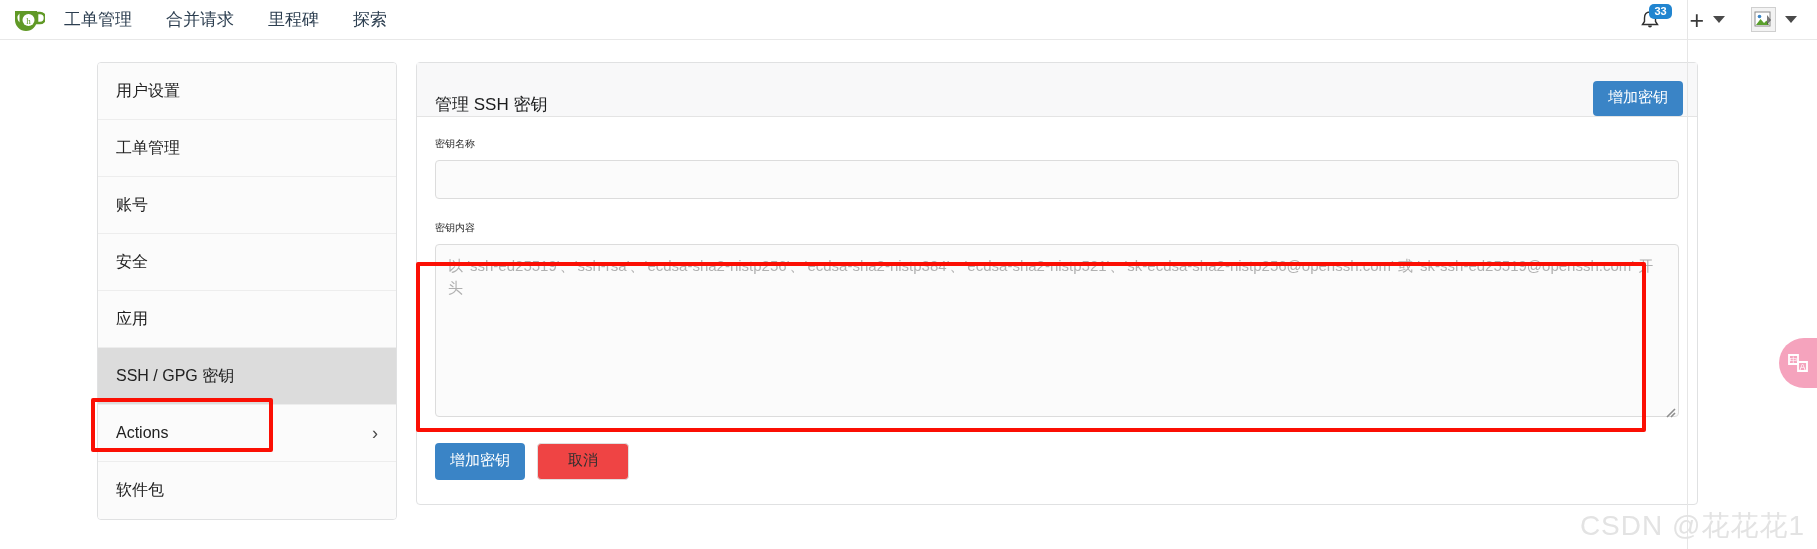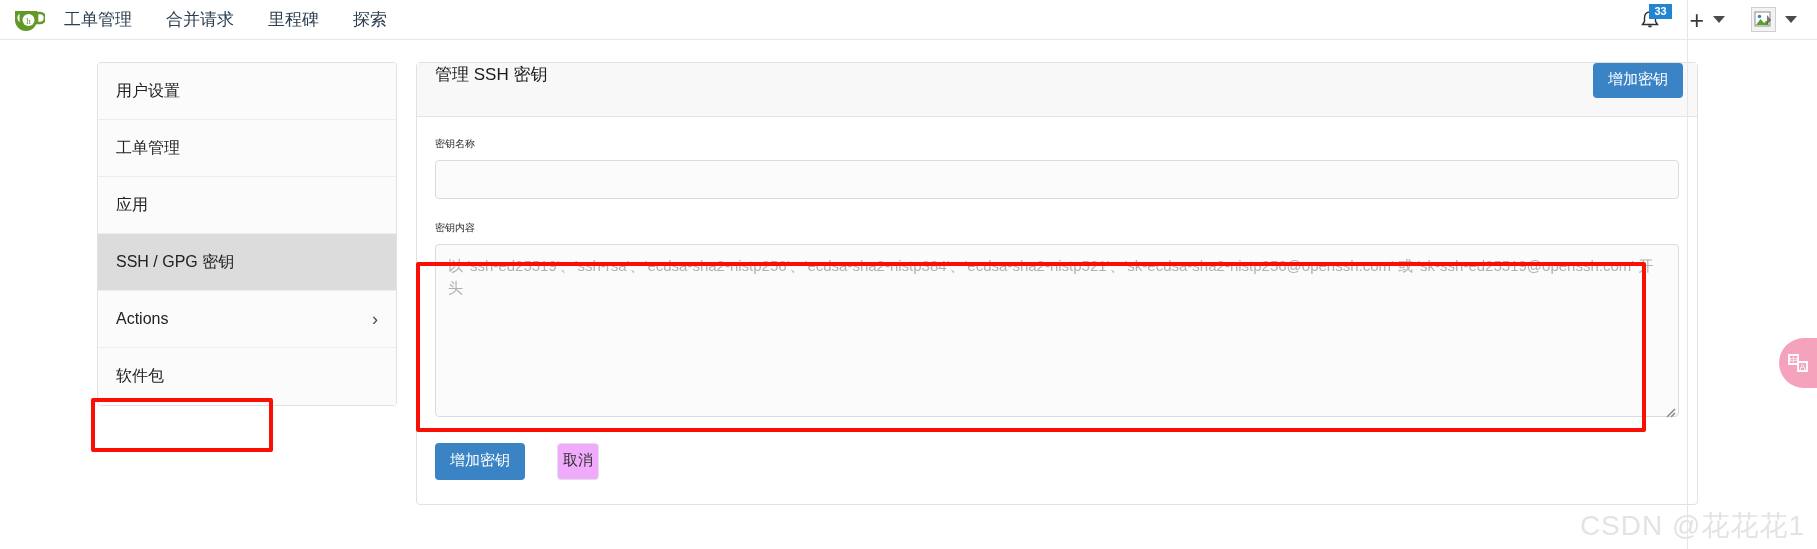--- a/index.html
+++ b/index.html
@@ -51,21 +51,21 @@
     padding-right: 20px;
   }
   .bell-wrap { position: relative; width: 24px; height: 26px; cursor: pointer; }
   .badge {
     position: absolute;
     top: -3px; left: 10px;
     background: #2185d0;
     color: #fff;
     font-size: 11px;
     font-weight: bold;
-    border-radius: 0;
+    border-radius: 5px;
     padding: 1px 5px;
     line-height: 13px;
     min-width: 20px;
     text-align: center;
   }
   .plus-wrap, .avatar-wrap {
     display: flex;
     align-items: center;
     gap: 9px;
     cursor: pointer;
@@ -142,44 +142,43 @@
     width: 1282px;
     border: 1px solid #e0e1e2;
     border-radius: 4px;
     background: #fff;
   }
   .card-head {
     height: 54px;
     background: #f8f8f9;
     border-bottom: 1px solid #e4e4e4;
     display: flex;
-    align-items: flex-start;
+    align-items: flex-end;
     padding: 0 14px 0 18px;
   }
   .card-title { font-size: 17px; color: #1b1c1d; }
   .head-spacer { flex: 1 1 auto; }
   .btn {
     font-family: Liberation Mono, monospace;
     font-size: 15px;
     border-radius: 4px;
     cursor: pointer;
     border: 1px solid transparent;
     line-height: 1;
   }
   .btn-primary {
     background: #3a84c6;
     color: #ffffff;
     padding: 9px 14px;
   }
   .btn-secondary {
-    background: #f0abfc;
+    background: #ef4444;
     color: #2f2f2f;
     border: 1px solid #e0e0e0;
-    padding: 10px 5px;
-    margin-left: 20px;
+    padding: 10px 30px;
   }
   .card-body { padding: 20px 18px 24px 18px; }
   .field-label {
     font-size: 10px;
     color: #2b2b2b;
     margin-bottom: 9px;
     display: block;
   }
   .txt-input {
     width: 100%;
@@ -313,20 +312,26 @@
 <div class="page">
 
   <div class="sidebar">
     <div class="side-item">
       <span>用户设置</span>
     </div>
     <div class="side-item">
       <span>工单管理</span>
     </div>
     <div class="side-item">
+      <span>账号</span>
+    </div>
+    <div class="side-item">
+      <span>安全</span>
+    </div>
+    <div class="side-item">
       <span>应用</span>
     </div>
     <div class="side-item active">
       <span>SSH / GPG 密钥</span>
     </div>
     <div class="side-item">
       <span>Actions</span>
       <span class="chev">›</span>
     </div>
     <div class="side-item">

